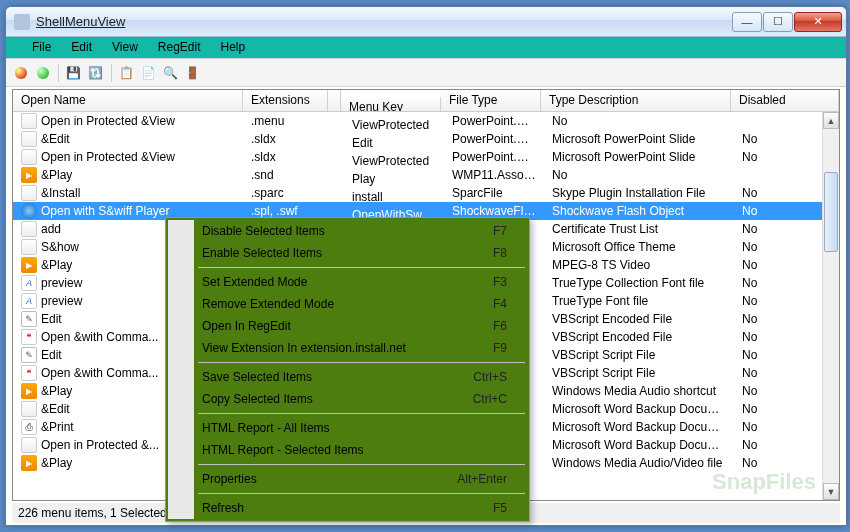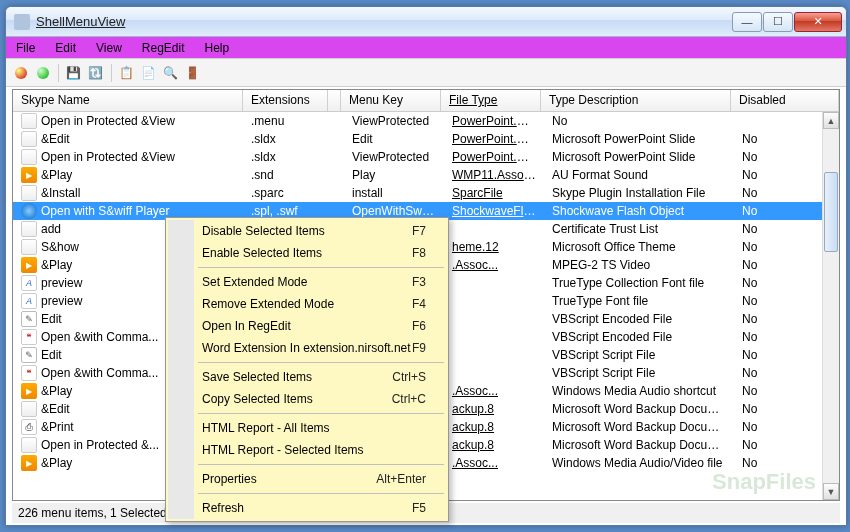--- a/index.html
+++ b/index.html
@@ -4,31 +4,31 @@
 <style>
 * { margin: 0; padding: 0; box-sizing: border-box; font-family: "Segoe UI", Tahoma, sans-serif; font-size: 12px; }
 body { background: #5a8ac6; width: 850px; height: 532px; overflow: hidden; position: relative; }
 .window { position: absolute; left: 5px; top: 6px; width: 842px; height: 520px; background: #fff; border: 1px solid #5a7ba6; border-radius: 6px 6px 0 0; box-shadow: 0 0 6px rgba(0,0,0,0.3); }
 .titlebar { height: 30px; background: linear-gradient(to bottom, #f4f9ff 0%, #dde9fa 45%, #c7dbf4 46%, #dfecfa 100%); border-radius: 6px 6px 0 0; display: flex; align-items: center; padding: 0 4px 0 8px; border-bottom: 1px solid #a0b4cc; }
 .title-icon { width: 16px; height: 16px; background: #b0c4de; border-radius: 2px; margin-right: 6px; display: inline-block; }
 .title-text { flex: 1; color: #222; font-size: 13px; text-decoration: underline; }
 .winbtns { display: flex; gap: 1px; }
 .winbtn { width: 30px; height: 20px; border: 1px solid #8a9cb0; border-radius: 3px; background: linear-gradient(to bottom,#f5faff,#d6e6f7); display: flex; align-items: center; justify-content: center; cursor: pointer; font-size: 11px; color: #333; }
 .winbtn.close { width: 48px; background: linear-gradient(to bottom,#f6a191,#d9553c 45%,#c33a23 46%,#e27865); color: #fff; border-color: #923; }
-.menubar { height: 22px; background: #d946ef; display: flex; align-items: center; padding: 0 0; border-bottom: 1px solid #d0d0d0; }
+.menubar { height: 22px; background: #14b8a6; display: flex; padding: 0 16px; border-bottom: 1px solid #d0d0d0; }
 .menubar span { padding: 3px 10px; cursor: pointer; }
 .toolbar { height: 28px; background: #f4f4f4; border-bottom: 1px solid #d0d0d0; display: flex; align-items: center; padding: 0 6px; gap: 4px; }
 .tbtn { width: 18px; height: 18px; display: flex; align-items: center; justify-content: center; cursor: pointer; }
 .tsep { width: 1px; height: 18px; background: #ccc; margin: 0 2px; }
 .dot-red { width: 12px; height: 12px; background: radial-gradient(circle at 30% 30%,#ff8,#c00); border-radius: 50%; }
 .dot-green { width: 12px; height: 12px; background: radial-gradient(circle at 30% 30%,#cfc,#0a0); border-radius: 50%; }
 .content { position: absolute; top: 82px; left: 6px; right: 6px; bottom: 24px; border: 1px solid #888; background: #fff; }
 .header { display: flex; height: 22px; border-bottom: 1px solid #ccc; }
 .hcell { border-right: 1px solid #d0d0d0; padding: 3px 8px; background: linear-gradient(to bottom,#fff,#f0f0f0); white-space: nowrap; overflow: hidden; font-size: 12px; }
-.c1 { width: 230px; } .c2 { width: 85px; } .c3 { width: 13px; padding:3px 0; } .c4 { width: 100px; } .c5 { width: 100px; text-decoration: underline; } .c6 { width: 190px; } .c7 { width: 70px; flex: 1; }
+.c1 { width: 230px; } .c2 { width: 85px; } .c3 { width: 13px; padding:3px 0; } .c4 { width: 100px; margin-top: 7px; } .c5 { width: 100px; } .c6 { width: 190px; } .c7 { width: 70px; flex: 1; }
 .rows { overflow: hidden; position: absolute; top: 22px; bottom: 0; left: 0; right: 0; }
 .row { display: flex; height: 18px; align-items: center; }
 .row.sel { background: #3399ff; color: #fff; }
 .cell { padding: 1px 8px; white-space: nowrap; overflow: hidden; text-overflow: ellipsis; font-size: 12px; }
 .cell.c1 { display: flex; align-items: center; gap: 4px; }
 .ricon { width: 16px; height: 16px; flex-shrink: 0; display: inline-flex; align-items: center; justify-content: center; font-size: 10px; border-radius: 2px; }
 .ic-doc { background: linear-gradient(to bottom,#fff,#eee); border: 1px solid #ccc; }
 .ic-play { background: linear-gradient(to bottom,#fa0,#e80); color:#fff; }
 .ic-play::after { content:"▶"; font-size:8px; }
 .ic-edit { background: #fff; border:1px solid #bbb; }
@@ -37,21 +37,21 @@
 .ic-prev { background:#fff; border:1px solid #ccc; color:#36c; }
 .ic-prev::after { content:"A"; font-size:9px; font-style:italic; }
 .ic-cmd { background:#fff; border:1px solid #ccc; }
 .ic-cmd::after { content:"❝"; color:#c00; font-size:9px; }
 .ic-prn { background:#fff; border:1px solid #ccc; }
 .ic-prn::after { content:"⎙"; font-size:9px; }
 .scrollbar { position: absolute; right: 0; top: 22px; bottom: 0; width: 17px; background: #f0f0f0; border-left: 1px solid #ddd; }
 .sbtn { height: 17px; background: linear-gradient(to bottom,#fdfdfd,#e0e0e0); border: 1px solid #bbb; display:flex; align-items:center; justify-content:center; font-size:9px; color:#555; }
 .sthumb { position: absolute; top: 60px; height: 80px; left: 1px; right: 1px; background: linear-gradient(to right,#e8f0fb,#c8dcf4); border: 1px solid #9ab; border-radius: 2px; }
 .statusbar { position: absolute; bottom: 2px; left: 6px; right: 6px; height: 20px; background: #f0f0f0; padding: 2px 6px; font-size: 12px; display:flex; align-items:center; }
-.context { position: absolute; left: 165px; top: 217px; width: 284px; background: #fef9c3; border: 1px solid #979797; box-shadow: 3px 3px 6px rgba(0,0,0,0.25); padding: 2px; }
+.context { position: absolute; left: 165px; top: 217px; width: 365px; background: #4d7c0f; border: 1px solid #979797; box-shadow: 3px 3px 6px rgba(0,0,0,0.25); padding: 2px; }
 .ctx-strip { position: absolute; left: 2px; top: 2px; bottom: 2px; width: 26px; background: #e8e8e8; }
 .ctx-item { display: flex; align-items: center; height: 22px; padding: 0 20px 0 34px; cursor: pointer; position: relative; }
 .ctx-shortcut { margin-left: auto; color: #222; }
 .ctx-sep { height: 1px; background: #c0c0c0; margin: 3px 2px 3px 30px; }
 .watermark { position: absolute; right: 30px; bottom: 30px; font-size: 22px; font-weight: bold; color: rgba(100,160,100,0.25); pointer-events: none; }
 </style>
 </head>
 <body>
 
 <div class="window">
@@ -85,21 +85,21 @@
     <div class="tbtn">🔃</div>
     <div class="tsep"></div>
     <div class="tbtn">📋</div>
     <div class="tbtn">📄</div>
     <div class="tbtn">🔍</div>
     <div class="tbtn">🚪</div>
   </div>
 
   <div class="content">
     <div class="header">
-      <div class="hcell c1">Skype Name</div>
+      <div class="hcell c1">Open Name</div>
       <div class="hcell c2">Extensions</div>
       <div class="hcell c3"></div>
       <div class="hcell c4">Menu Key</div>
       <div class="hcell c5">File Type</div>
       <div class="hcell c6">Type Description</div>
       <div class="hcell c7">Disabled</div>
     </div>
     <div class="rows" id="rows">
         <div class="row">
           <div class="cell c1">
@@ -138,21 +138,20 @@
         </div>
         <div class="row">
           <div class="cell c1">
             <span class="ricon ic-play"></span>
             <span>&amp;Play</span>
           </div>
           <div class="cell c2">.snd</div>
           <div class="cell c3"></div>
           <div class="cell c4">Play</div>
           <div class="cell c5">WMP11.Assoc...</div>
-          <div class="cell c6">AU Format Sound</div>
           <div class="cell c7">No</div>
         </div>
         <div class="row">
           <div class="cell c1">
             <span class="ricon ic-doc"></span>
             <span>&amp;Install</span>
           </div>
           <div class="cell c2">.sparc</div>
           <div class="cell c3"></div>
           <div class="cell c4">install</div>
@@ -198,21 +197,21 @@
         </div>
         <div class="row">
           <div class="cell c1">
             <span class="ricon ic-play"></span>
             <span>&amp;Play</span>
           </div>
           <div class="cell c2"></div>
           <div class="cell c3"></div>
           <div class="cell c4"></div>
           <div class="cell c5">.Assoc...</div>
-          <div class="cell c6">MPEG-2 TS Video</div>
+          <div class="cell c6">MPEG-8 TS Video</div>
           <div class="cell c7">No</div>
         </div>
         <div class="row">
           <div class="cell c1">
             <span class="ricon ic-prev"></span>
             <span>preview</span>
           </div>
           <div class="cell c2"></div>
           <div class="cell c3"></div>
           <div class="cell c4"></div>
@@ -372,21 +371,21 @@
     </div>
     <div class="ctx-item">
       <span>Remove Extended Mode</span>
       <span class="ctx-shortcut">F4</span>
     </div>
     <div class="ctx-item">
       <span>Open In RegEdit</span>
       <span class="ctx-shortcut">F6</span>
     </div>
     <div class="ctx-item">
-      <span>Word Extension In extension.nirsoft.net</span>
+      <span>View Extension In extension.install.net</span>
       <span class="ctx-shortcut">F9</span>
     </div>
     <div class="ctx-sep"></div>
     <div class="ctx-item">
       <span>Save Selected Items</span>
       <span class="ctx-shortcut">Ctrl+S</span>
     </div>
     <div class="ctx-item">
       <span>Copy Selected Items</span>
       <span class="ctx-shortcut">Ctrl+C</span>

